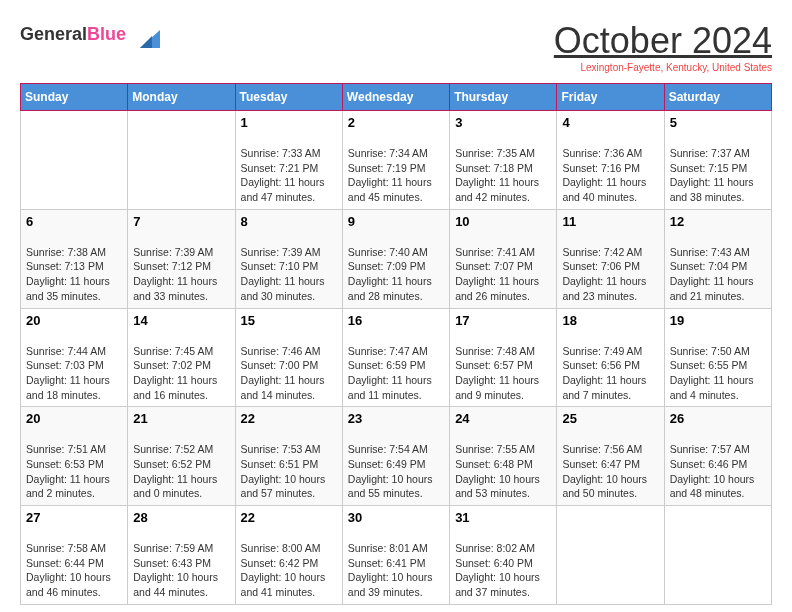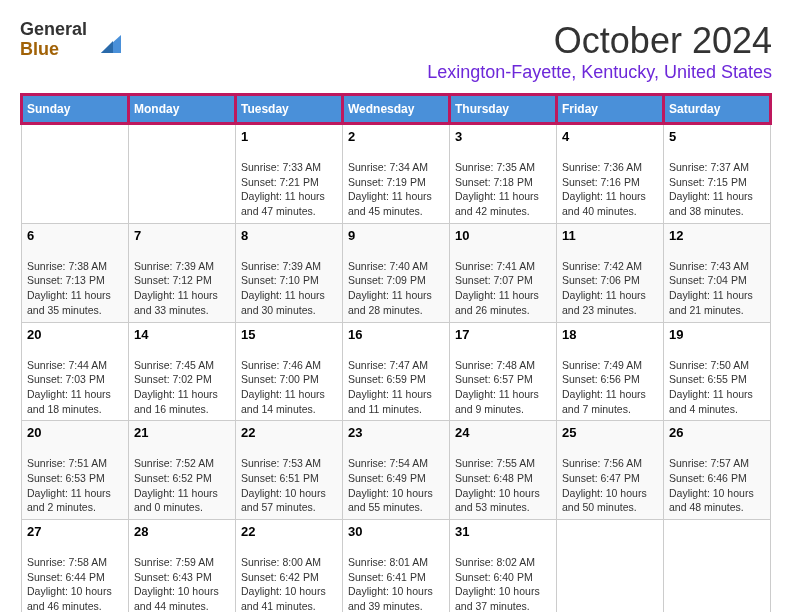--- a/index.html
+++ b/index.html
@@ -15,58 +15,58 @@
       justify-content: space-between;
       align-items: flex-start;
       margin-bottom: 10px;
     }
     .logo {
       display: flex;
       align-items: center;
     }
     .logo-text {
       display: flex;
-      flex-direction: column;
+      flex-direction: row;
       font-size: 18px;
       font-weight: bold;
       line-height: 1.1;
     }
     .logo-text span:first-child { color: #333; }
     .logo-text span:last-child { color: #4a90d9; }
     .logo-icon {
       width: 30px;
       height: 30px;
       margin-left: 4px;
     }
     .title-block {
       text-align: right;
     }
     .month-title {
       font-size: 36px;
       font-weight: normal;
       color: #333;
+      text-decoration: underline;
     }
     .location {
-      font-size: 18px;
-      color: #6d28d9;
-      text-align: center;
+      font-size: 10px;
+      color: #ef4444;
     }
     table {
       width: 100%;
       border-collapse: collapse;
       font-size: 11px;
     }
     thead tr th {
       background-color: #4a90d9;
       color: #fff;
       padding: 6px 4px;
       text-align: left;
       font-size: 12px;
       font-weight: bold;
-      border: 3px solid #be185d;
+      border: 1px solid #be185d;
     }
     tbody tr td {
       border: 1px solid #ccc;
       vertical-align: top;
       padding: 4px 5px;
       height: 80px;
       width: calc(100% / 7);
     }
     .day-number {
       font-size: 13px;
@@ -83,21 +83,21 @@
     tr:nth-child(odd) td { background: #fff; }
     .empty { background: #fff !important; }
   </style>
 </head>
 <body>
 
 <div class="header">
   <div class="logo">
     <div class="logo-text">
       <span>General</span>
-      <span style="color:#a16207;">Blue</span>
+      <span style="color:#ec4899;">Blue</span>
     </div>
     <svg class="logo-icon" viewBox="0 0 30 30">
       <polygon points="10,28 30,10 30,28" fill="#4a90d9"></polygon>
       <polygon points="10,28 22,16 22,28" fill="#2a6aaa"></polygon>
     </svg>
   </div>
   <div class="title-block">
     <div class="month-title">October 2024</div>
     <div class="location">Lexington-Fayette, Kentucky, United States</div>
   </div>

